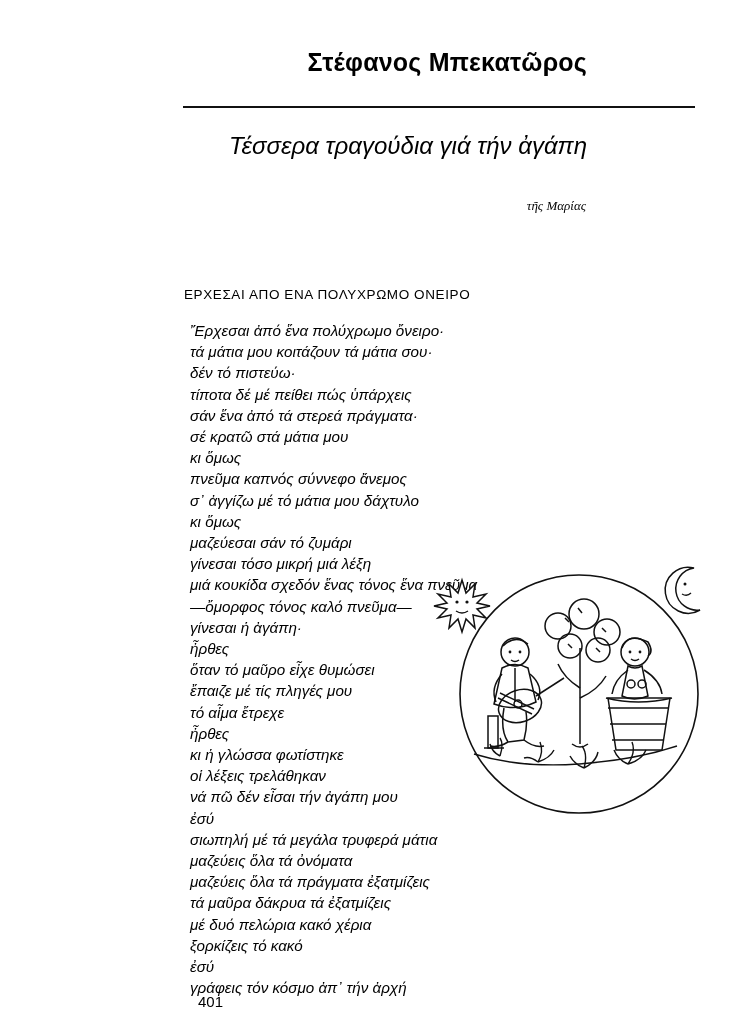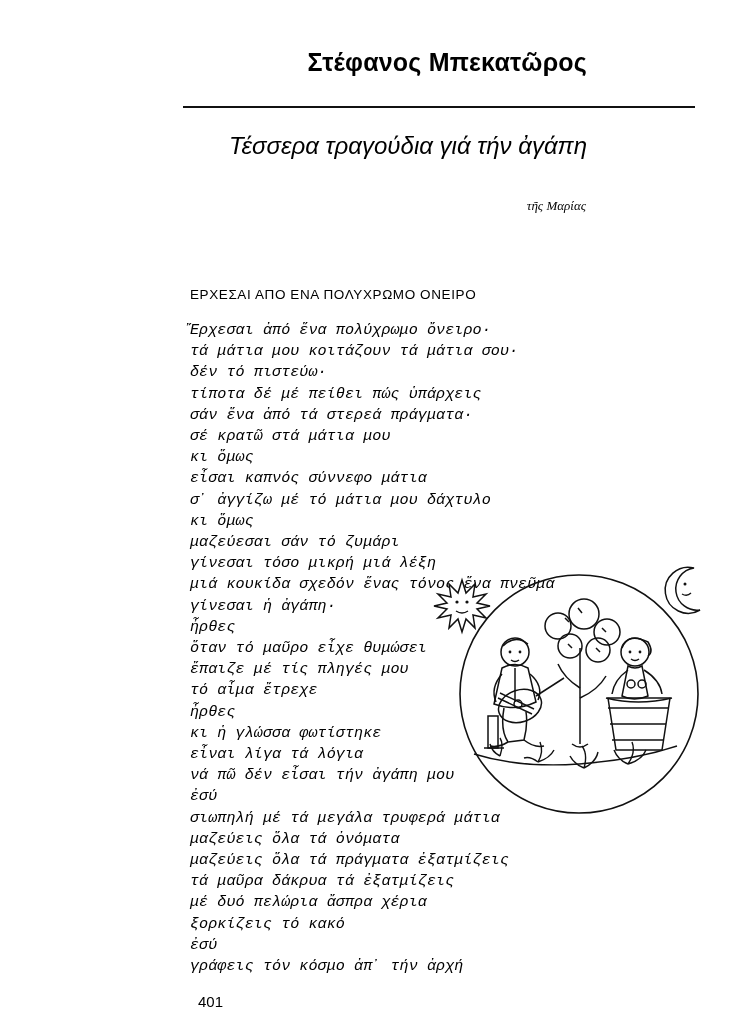--- a/index.html
+++ b/index.html
@@ -64,35 +64,35 @@
     font-style: italic;
     font-size: 13px;
     text-align: right;
     white-space: nowrap;
   }
 
   
   .poem-heading {
     position: absolute;
     top: 287px;
-    left: 190px;
+    left: 184px;
     font-family: "Liberation Sans", sans-serif;
     font-size: 13.5px;
     letter-spacing: 0.6px;
     white-space: nowrap;
   }
 
   .poem-body {
     position: absolute;
     top: 320px;
     left: 190px;
     width: 420px;
   }
   .poem-line {
-    font-family: Liberation Mono, monospace;
+    font-family: Liberation Sans, sans-serif;
     font-style: italic;
     font-size: 15.2px;
     line-height: 21.2px;
     white-space: pre;
   }
 
   .page-number {
     position: absolute;
     left: 198px;
     top: 993px;
@@ -129,41 +129,42 @@
   <div class="poem-heading">ΕΡΧΕΣΑΙ ΑΠΟ ΕΝΑ ΠΟΛΥΧΡΩΜΟ ΟΝΕΙΡΟ</div>
 
   <div class="poem-body">
       <div class="poem-line">Ἔρχεσαι ἀπό ἕνα πολύχρωμο ὄνειρο·</div>
       <div class="poem-line">τά μάτια μου κοιτάζουν τά μάτια σου·</div>
       <div class="poem-line">δέν τό πιστεύω·</div>
       <div class="poem-line">τίποτα δέ μέ πείθει πώς ὑπάρχεις</div>
       <div class="poem-line">σάν ἕνα ἀπό τά στερεά πράγματα·</div>
       <div class="poem-line">σέ κρατῶ στά μάτια μου</div>
       <div class="poem-line">κι ὅμως</div>
-      <div class="poem-line">εἶσαι καπνός σύννεφο μάτια</div>
+      <div class="poem-line">πνεῦμα καπνός σύννεφο ἄνεμος</div>
       <div class="poem-line">σ᾽ ἀγγίζω μέ τό μάτια μου δάχτυλο</div>
       <div class="poem-line">κι ὅμως</div>
       <div class="poem-line">μαζεύεσαι σάν τό ζυμάρι</div>
       <div class="poem-line">γίνεσαι τόσο μικρή μιά λέξη</div>
       <div class="poem-line">μιά κουκίδα σχεδόν ἕνας τόνος ἕνα πνεῦμα</div>
+      <div class="poem-line">—ὄμορφος τόνος καλό πνεῦμα—</div>
       <div class="poem-line">γίνεσαι ἡ ἀγάπη·</div>
       <div class="poem-line">ἦρθες</div>
       <div class="poem-line">ὅταν τό μαῦρο εἶχε θυμώσει</div>
       <div class="poem-line">ἔπαιζε μέ τίς πληγές μου</div>
       <div class="poem-line">τό αἷμα ἔτρεχε</div>
       <div class="poem-line">ἦρθες</div>
       <div class="poem-line">κι ἡ γλώσσα φωτίστηκε</div>
-      <div class="poem-line">εἶναι λίγα τά λόγια</div>
+      <div class="poem-line">οἱ λέξεις τρελάθηκαν</div>
       <div class="poem-line">νά πῶ δέν εἶσαι τήν ἀγάπη μου</div>
       <div class="poem-line">ἐσύ</div>
       <div class="poem-line">σιωπηλή μέ τά μεγάλα τρυφερά μάτια</div>
       <div class="poem-line">μαζεύεις ὅλα τά ὀνόματα</div>
       <div class="poem-line">μαζεύεις ὅλα τά πράγματα ἐξατμίζεις</div>
       <div class="poem-line">τά μαῦρα δάκρυα τά ἐξατμίζεις</div>
-      <div class="poem-line">μέ δυό πελώρια ἄσπρα χέρια</div>
+      <div class="poem-line">μέ δυό πελώρια κακό χέρια</div>
       <div class="poem-line">ξορκίζεις τό κακό</div>
       <div class="poem-line">ἐσύ</div>
       <div class="poem-line">γράφεις τόν κόσμο ἀπ᾽ τήν ἀρχή</div>
     </div>
 
   <div class="illustration">
     <svg width="280" height="282" viewBox="0 0 280 282" xmlns="http://www.w3.org/2000/svg">
       <g fill="none" stroke="#111111" stroke-width="1.6">
 
         <circle cx="147" cy="146" r="119"></circle>

